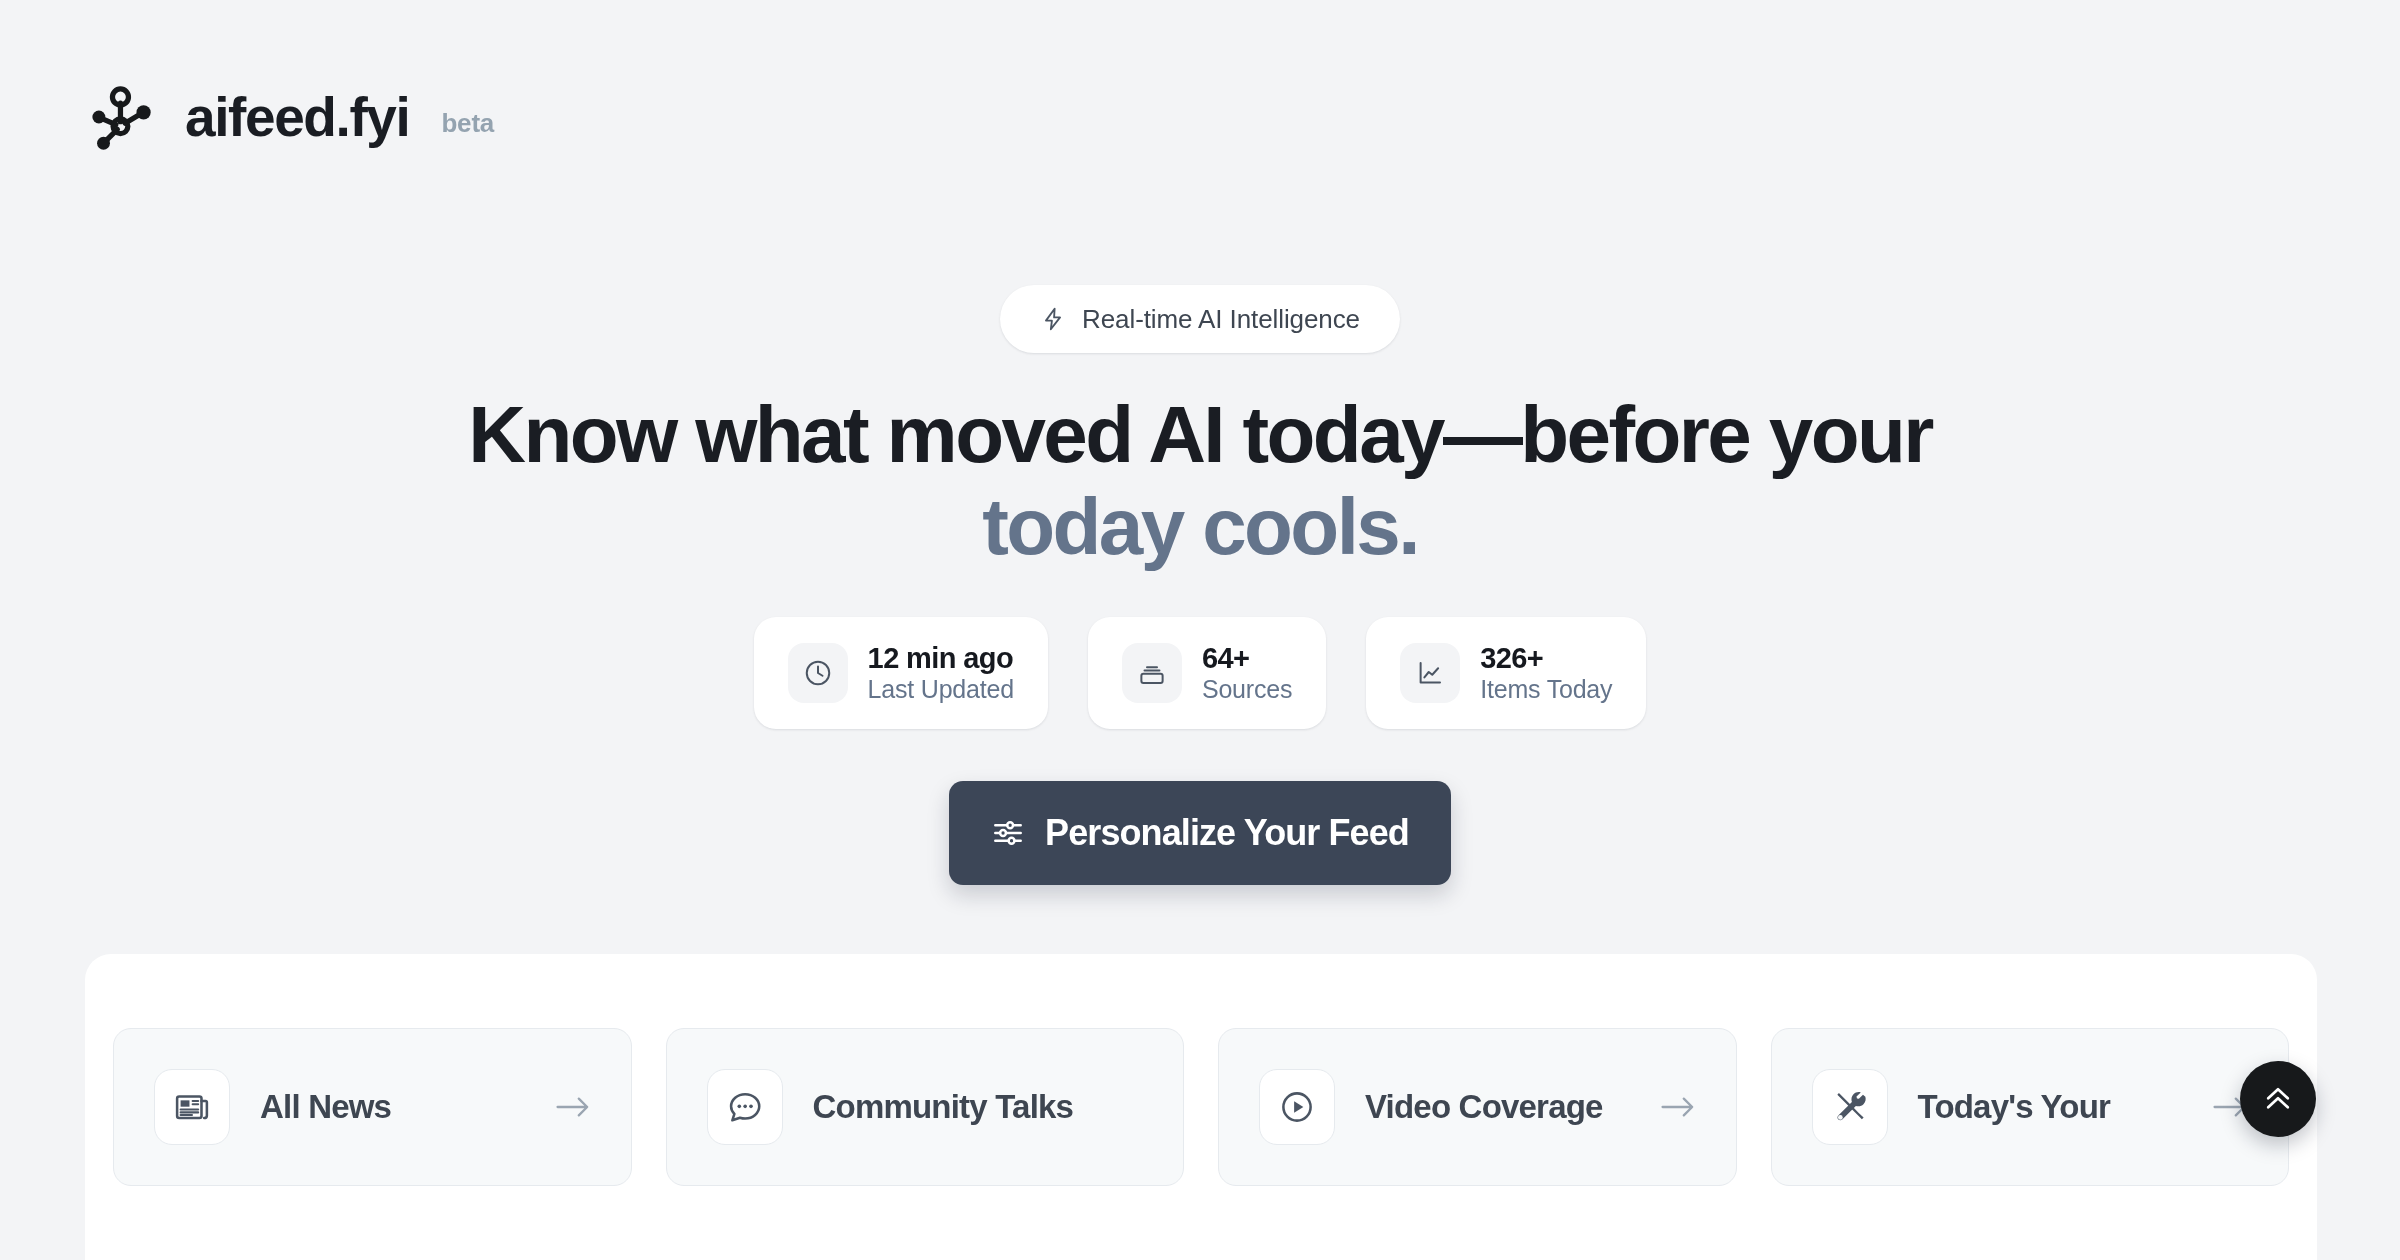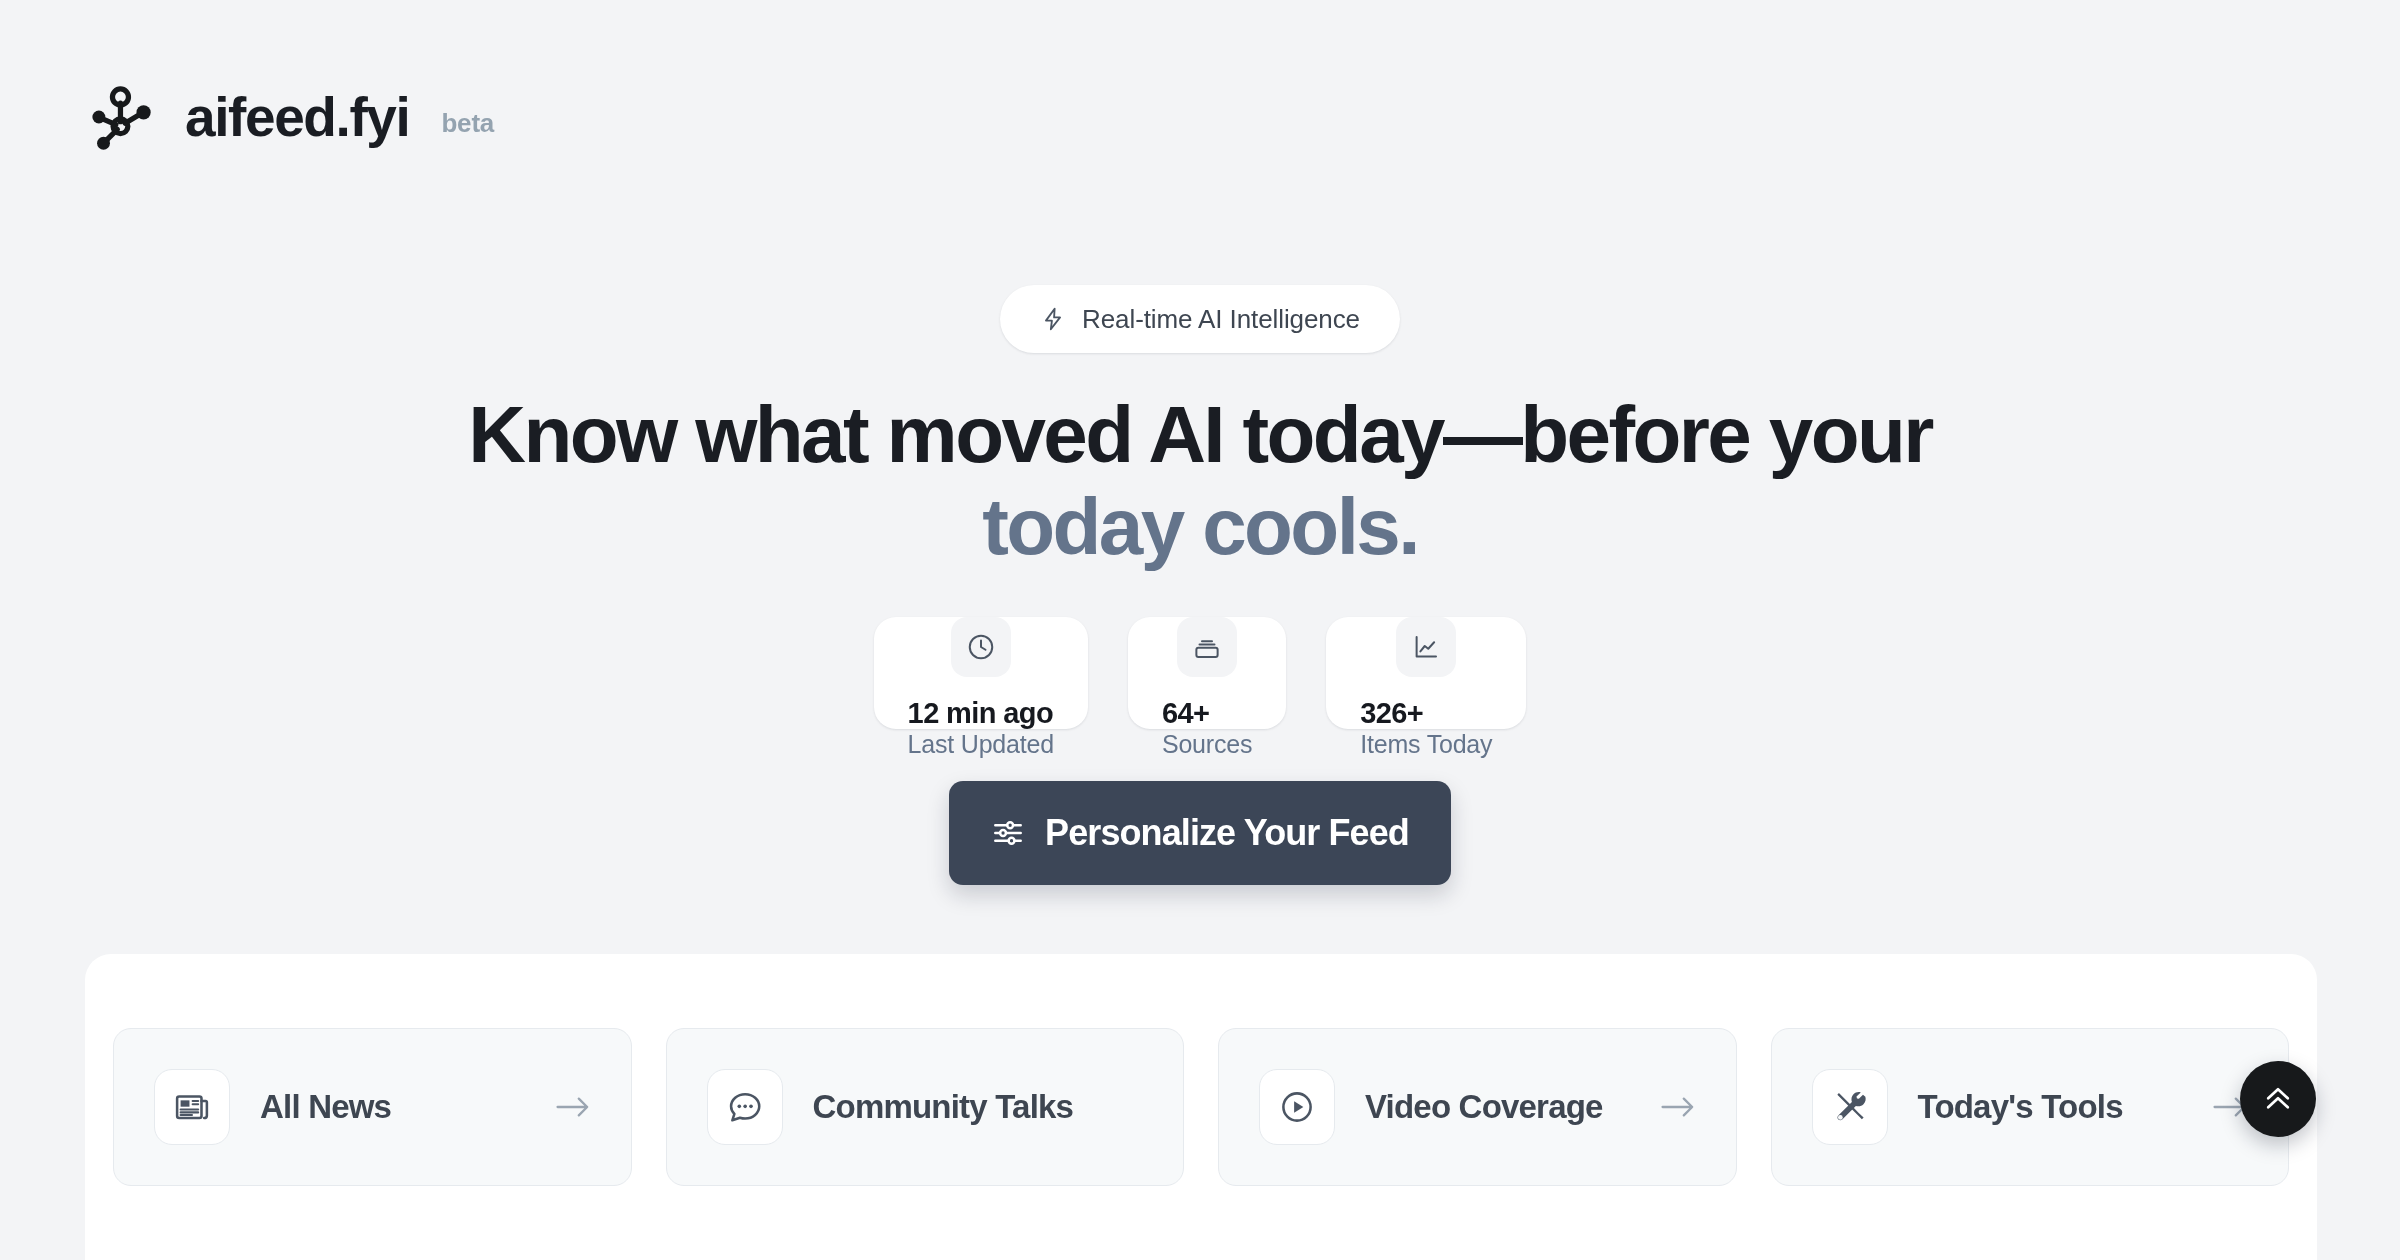--- a/index.html
+++ b/index.html
@@ -108,21 +108,20 @@
   }
   .stat-card {
     background: #ffffff;
     border-radius: 22px;
     height: 112px;
     display: flex;
     align-items: center;
     gap: 20px;
     padding: 0 34px;
     box-shadow: 0 1px 3px rgba(15,23,42,.07), 0 1px 2px rgba(15,23,42,.04);
-    flex-direction: column;
   }
   .stat-iconbox {
     width: 60px;
     height: 60px;
     border-radius: 16px;
     background: #f3f4f6;
     display: flex;
     align-items: center;
     justify-content: center;
     flex: none;
@@ -384,21 +383,21 @@
   </div>
 
   <div class="nav-card">
     <span class="nav-iconbox">
       <svg viewBox="0 0 24 24" fill="none" xmlns="http://www.w3.org/2000/svg">
         <path d="M4 4.2 L13.8 14 L16.2 16.4 L19.5 19.8 L20.6 18.7 L17.2 15.4 L14.8 13 L5 3.2 Z" fill="#4b5563"></path>
         <path d="M20.2 4.2 L17.6 6.8 L16.4 6.6 L16.1 5.3 L18.8 2.8 C17.2 2.3 15.4 2.7 14.2 4 C12.9 5.3 12.6 7.2 13.2 8.8 L4.6 17.4 C3.9 18.1 3.9 19.2 4.6 19.9 C5.3 20.6 6.4 20.6 7.1 19.9 L15.7 11.3 C17.3 11.9 19.2 11.6 20.5 10.3 C21.8 9 22.2 7.2 21.7 5.6 Z" fill="#4b5563"></path>
         <circle cx="5.9" cy="18.6" r="1.5" fill="#f7f9fa"></circle>
       </svg>
     </span>
-    <span class="nav-label">Today's Tools</span>
+    <span class="nav-label">Today's Your</span>
     <span class="nav-arrow">
       <svg viewBox="0 0 28 18" fill="none" xmlns="http://www.w3.org/2000/svg">
         <path d="M2 9 H25 M18.5 2.5 L25 9 L18.5 15.5" stroke="#9aa5b1" stroke-width="1.8" stroke-linecap="round" stroke-linejoin="round"></path>
       </svg>
     </span>
   </div>
 
 </section>
 
 <button class="scroll-top-fab">

